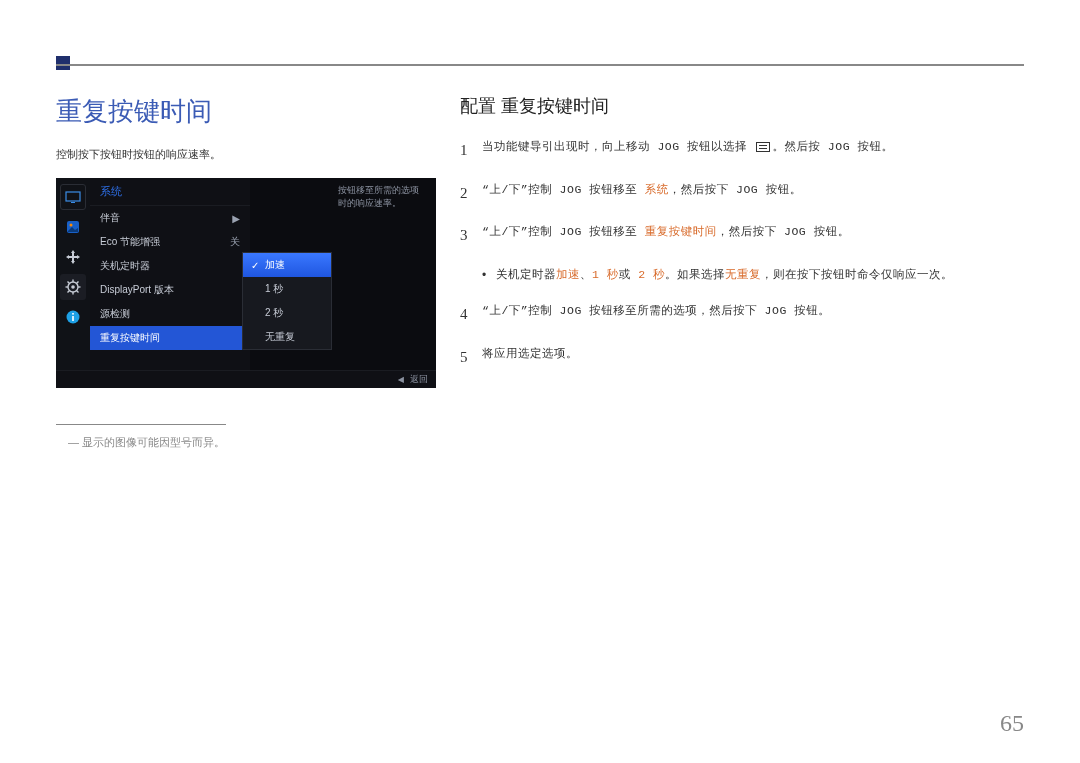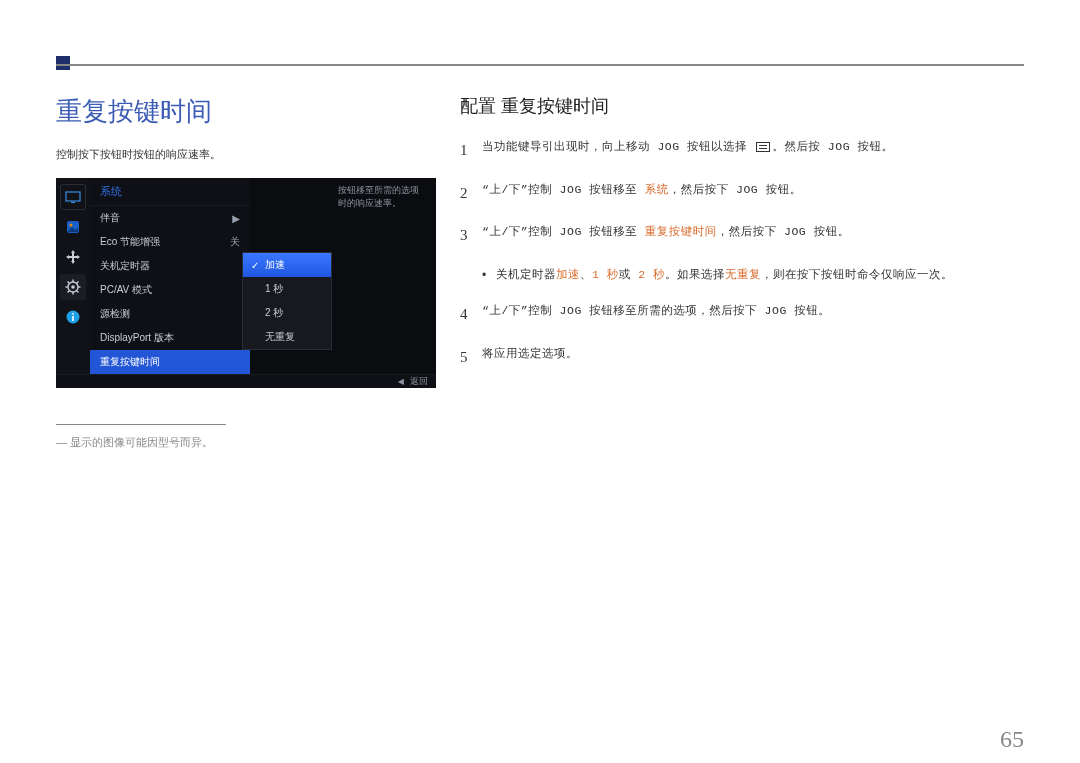--- a/index.html
+++ b/index.html
@@ -155,20 +155,21 @@
   .osd-footer .tri { margin-right: 6px; font-size: 8px; }
   .osd-note-sep {
     margin-top: 36px;
     width: 170px;
     border-top: 1px solid #888;
   }
   .osd-note {
     margin-top: 10px;
     color: #888;
     font-size: 11px;
+    margin-left: 12px;
   }
   
   .section-heading {
     font-size: 18px;
     color: #222;
     font-weight: 500;
     margin-bottom: 18px;
   }
   .steps {
     font-size: 12px;
@@ -204,21 +205,21 @@
     vertical-align: middle;
     margin: 0 2px;
   }
   .menu-glyph::before, .menu-glyph::after {
     content:""; position:absolute; left:2px; right:2px; height:1px; background:#333;
   }
   .menu-glyph::before { top:2px; }
   .menu-glyph::after { top:5px; box-shadow: 0 3px 0 #333; }
   .page-num {
     position: absolute;
-    bottom: 10px;
+    bottom: 26px;
     right: 56px;
     font-size: 24px;
     color: #888;
     font-family: Georgia, serif;
     margin-top: 40px;
   }
 </style>
 </head>
 <body>
 
@@ -282,27 +283,24 @@
           <span class="arrow">▶</span>
         </div>
         <div class="osd-menu-item">
           <span>Eco 节能增强</span>
           <span class="val">关</span>
         </div>
         <div class="osd-menu-item">
           <span>关机定时器</span>
         </div>
         <div class="osd-menu-item">
-          <span>PC/AV 模式</span>
+          <span>DisplayPort 版本</span>
         </div>
         <div class="osd-menu-item">
           <span>源检测</span>
-        </div>
-        <div class="osd-menu-item">
-          <span>DisplayPort 版本</span>
         </div>
         <div class="osd-menu-item selected">
           <span>重复按键时间</span>
         </div>
       </div>
 
       <div class="osd-desc">
         <span>按钮移至所需的选项</span><br>
         <span>时的响应速率。</span>
       </div>

